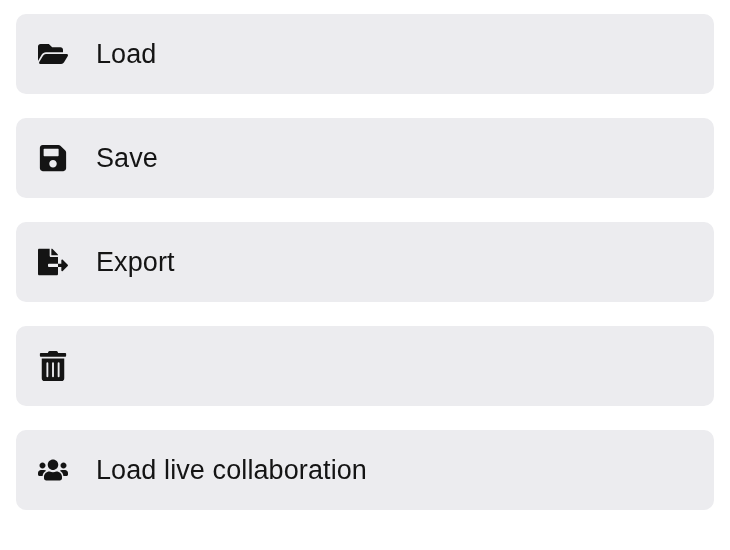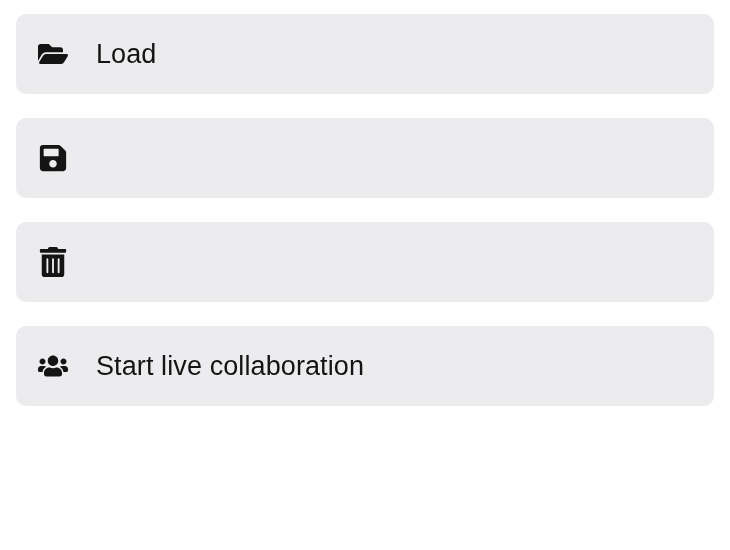--- a/index.html
+++ b/index.html
@@ -61,33 +61,42 @@
     </span>
     <span class="menu-label">Load</span>
   </div>
 
   <div class="menu-item">
     <span class="icon-wrap">
       <svg viewBox="0 0 448 512">
           <path d="M433.941 129.941l-83.882-83.882A48 48 0 0 0 316.118 32H48C21.49 32 0 53.49 0 80v352c0 26.51 21.49 48 48 48h352c26.51 0 48-21.49 48-48V163.882a48 48 0 0 0-14.059-33.941zM224 416c-35.346 0-64-28.654-64-64 0-35.346 28.654-64 64-64s64 28.654 64 64c0 35.346-28.654 64-64 64zm96-304.52V212c0 6.627-5.373 12-12 12H76c-6.627 0-12-5.373-12-12V108c0-6.627 5.373-12 12-12h228.52c3.183 0 6.235 1.264 8.485 3.515l3.48 3.48A11.996 11.996 0 0 1 320 111.48z"></path>
         </svg>
     </span>
+    <span class="menu-label">Save</span>
   </div>
 
+  <div class="menu-item">
+    <span class="icon-wrap">
+      <svg viewBox="0 0 576 512">
+          <path d="M384 121.9c0-6.3-2.5-12.4-7-16.9L279.1 7c-4.5-4.5-10.6-7-17-7H256v128h128zM571 308l-95.7-96.4c-10.1-10.1-27.4-3-27.4 11.3V288h-64v64h64v65.2c0 14.3 17.3 21.4 27.4 11.3L571 332c6.6-6.6 6.6-17.4 0-24zm-379 28v-32c0-8.8 7.2-16 16-16h176V160H248c-13.2 0-24-10.8-24-24V0H24C10.7 0 0 10.7 0 24v464c0 13.3 10.7 24 24 24h336c13.3 0 24-10.7 24-24V352H208c-8.8 0-16-7.2-16-16z"></path>
+        </svg>
+    </span>
+    <span class="menu-label">Export</span>
+  </div>
 
   <div class="menu-item">
     <span class="icon-wrap">
       <svg viewBox="0 0 448 512">
           <path d="M32 464a48 48 0 0 0 48 48h288a48 48 0 0 0 48-48V128H32zm272-256a16 16 0 0 1 32 0v224a16 16 0 0 1-32 0zm-96 0a16 16 0 0 1 32 0v224a16 16 0 0 1-32 0zm-96 0a16 16 0 0 1 32 0v224a16 16 0 0 1-32 0zM432 32H312l-9.4-18.7A24 24 0 0 0 281.1 0H166.8a23.72 23.72 0 0 0-21.4 13.3L136 32H16A16 16 0 0 0 0 48v32a16 16 0 0 0 16 16h416a16 16 0 0 0 16-16V48a16 16 0 0 0-16-16z"></path>
         </svg>
     </span>
   </div>
 
   <div class="menu-item">
     <span class="icon-wrap">
       <svg viewBox="0 0 640 512">
           <path d="M96 224c35.3 0 64-28.7 64-64s-28.7-64-64-64-64 28.7-64 64 28.7 64 64 64zm448 0c35.3 0 64-28.7 64-64s-28.7-64-64-64-64 28.7-64 64 28.7 64 64 64zm32 32h-64c-17.6 0-33.5 7.1-45.1 18.6 40.3 22.1 68.9 62 75.1 109.4h66c17.7 0 32-14.3 32-32v-32c0-35.3-28.7-64-64-64zm-256 0c61.9 0 112-50.1 112-112S381.9 32 320 32 208 82.1 208 144s50.1 112 112 112zm76.8 32h-8.3c-20.8 10-43.9 16-68.5 16s-47.6-6-68.5-16h-8.3C179.6 288 128 339.6 128 403.2V432c0 26.5 21.5 48 48 48h288c26.5 0 48-21.5 48-48v-28.8c0-63.6-51.6-115.2-115.2-115.2zm-223.7-13.4C161.5 263.1 145.6 256 128 256H64c-35.3 0-64 28.7-64 64v32c0 17.7 14.3 32 32 32h65.9c6.3-47.4 34.9-87.3 75.2-109.4z"></path>
         </svg>
     </span>
-    <span class="menu-label">Start live collaboration</span>
+    <span class="menu-label">Load live collaboration</span>
   </div>
 
 </div>
 
 </body></html>

